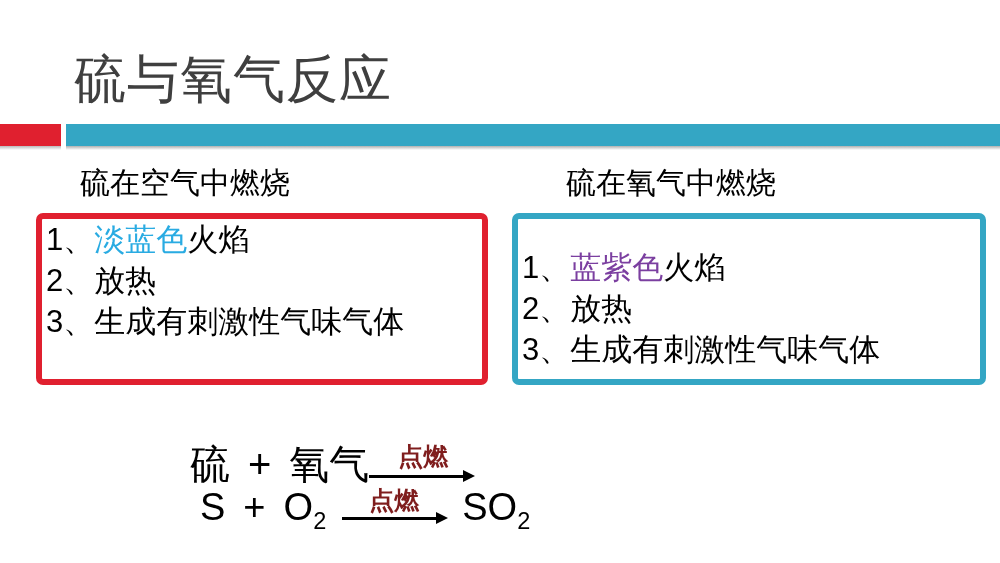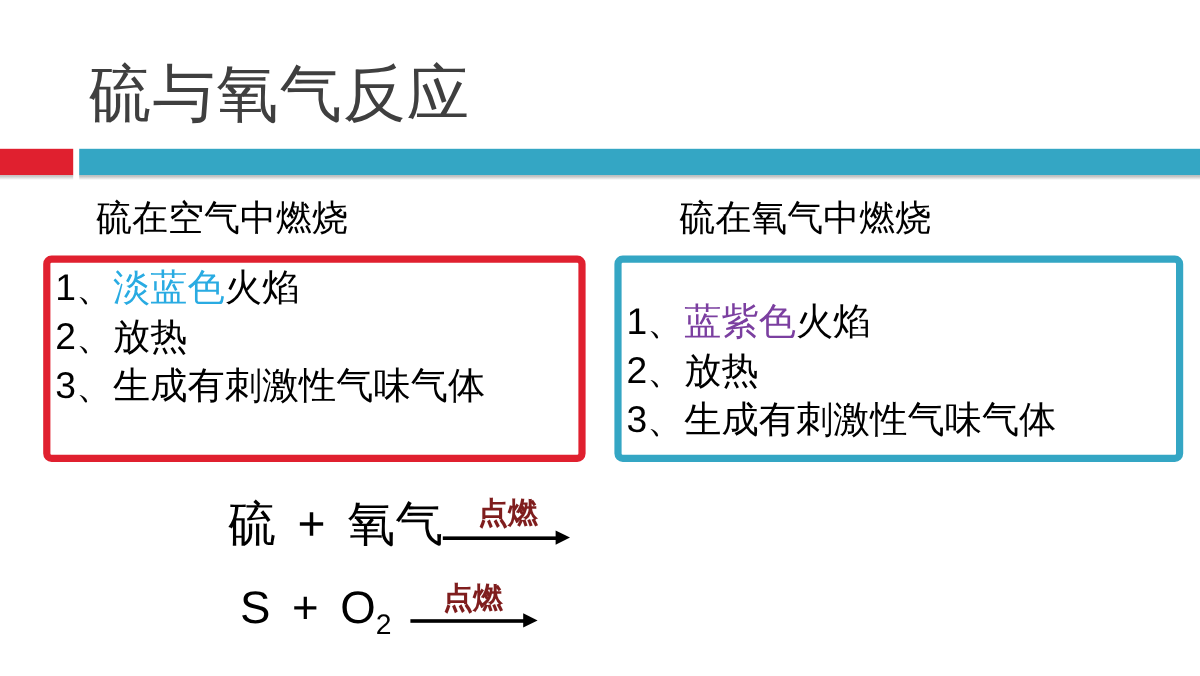--- a/index.html
+++ b/index.html
@@ -124,21 +124,21 @@
   .hl-purple { color: #7b3fa0; }
 
   
   .equation-row {
     position: absolute;
     color: #000000;
     white-space: nowrap;
   }
   .eq-cn {
     left: 190px;
-    top: 411px;
+    top: 438px;
     font-size: 40px;
     line-height: 52px;
   }
   .eq-sym {
     left: 200px;
     top: 483px;
     font-size: 38px;
     line-height: 48px;
   }
   .eq-term { display: inline-block; vertical-align: baseline; }
@@ -221,16 +221,16 @@
     <div><span>1、</span><span class="hl-purple">蓝紫色</span><span>火焰</span></div>
     <div><span>2、</span><span>放热</span></div>
     <div><span>3、</span><span>生成有刺激性气味气体</span></div>
   </div>
 
   <div class="equation-row eq-cn">
     <span class="eq-term">硫</span><span class="eq-plus">+</span><span class="eq-term">氧气</span><span class="arrow-wrap cn"><span class="arrow-cond">点燃</span><span class="arrow-line"></span><span class="arrow-head"></span></span><span class="eq-gap-sm"></span>
   </div>
 
   <div class="equation-row eq-sym">
-    <span class="eq-term">S</span><span class="eq-plus">+</span><span class="eq-term"><span>O</span><sub>2</sub></span><span class="eq-gap-sm"></span><span class="arrow-wrap"><span class="arrow-cond">点燃</span><span class="arrow-line"></span><span class="arrow-head"></span></span><span class="eq-gap-sm"></span>
+    <span class="eq-term">S</span><span class="eq-plus">+</span><span class="eq-term"><span>O</span><sub>2</sub></span><span class="eq-gap-sm"></span><span class="arrow-wrap"><span class="arrow-cond">点燃</span><span class="arrow-line"></span><span class="arrow-head"></span></span><span class="eq-gap-sm"></span><span class="eq-term"><span>SO</span><sub>2</sub></span>
   </div>
 
 </div>
 
 </body></html>

